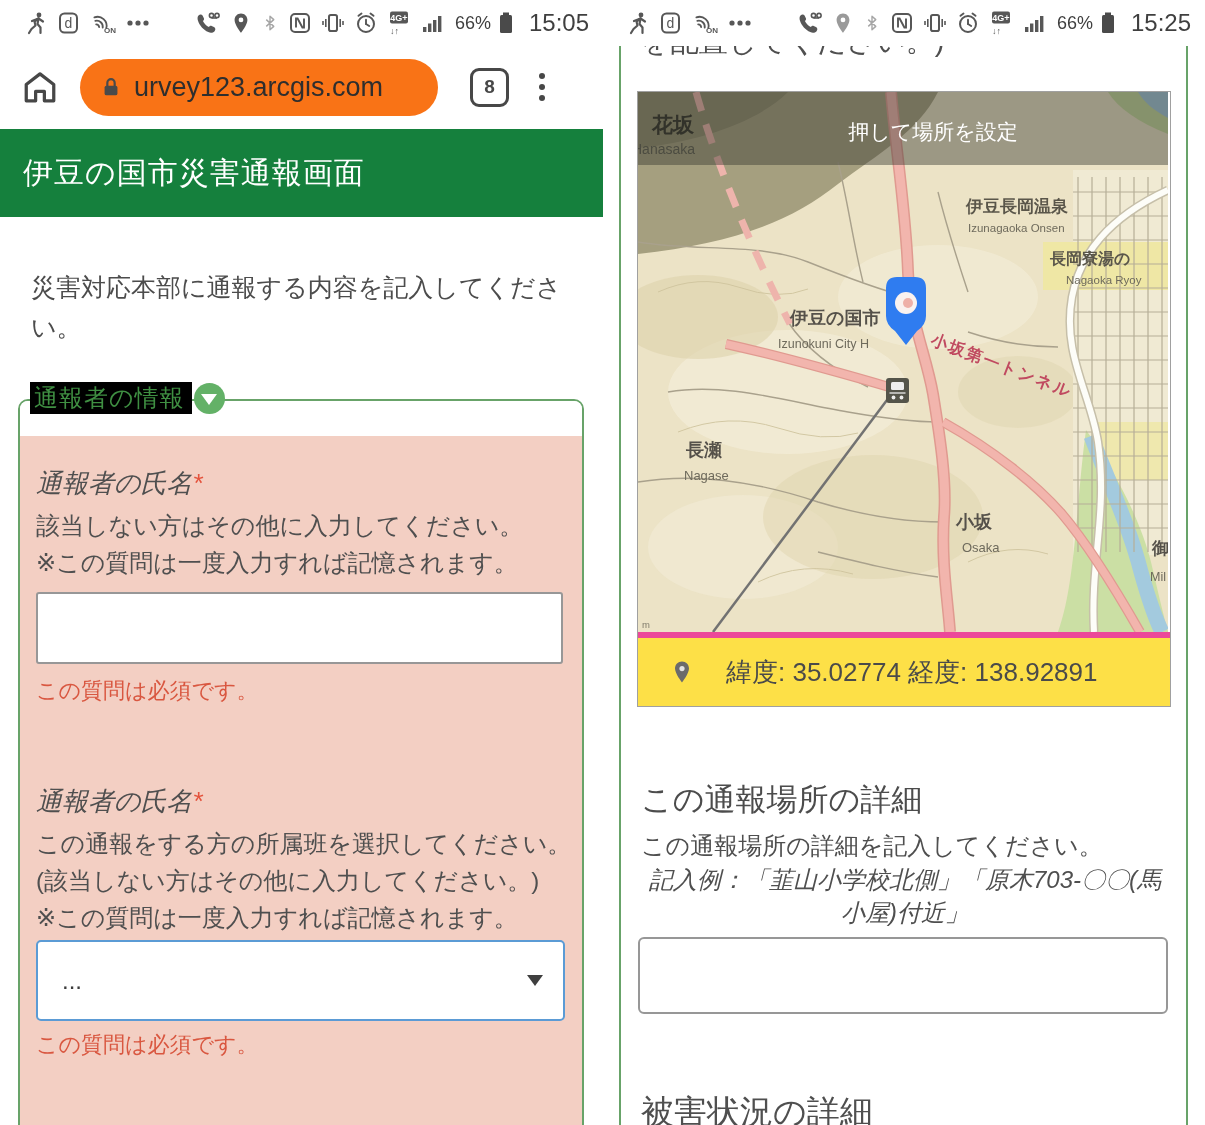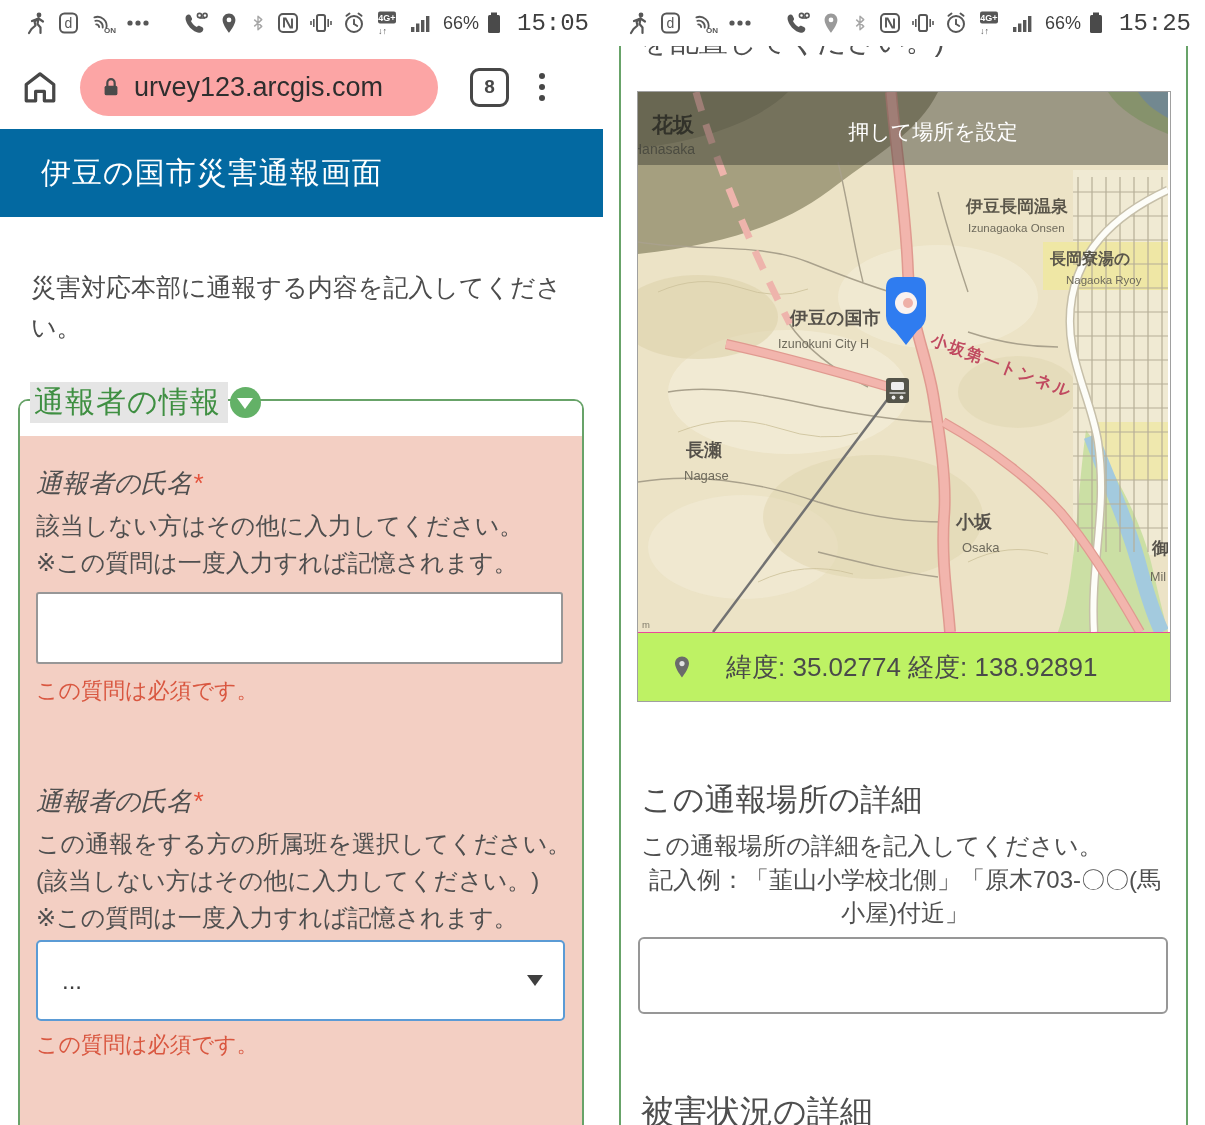--- a/index.html
+++ b/index.html
@@ -5,53 +5,53 @@
   html,body{margin:0;padding:0;background:#fff;}
   body{font-family:"Liberation Sans","DejaVu Sans",sans-serif;color:#4c4c4c;}
   #stage{position:relative;width:1205px;height:1125px;overflow:hidden;background:#fff;}
   
   .sb{position:absolute;top:0;height:46px;background:#fff;display:flex;align-items:center;z-index:10;}
   #sb-left{left:0;width:603px;padding-left:24px;box-sizing:border-box;}
   #sb-right{left:608px;width:597px;padding-left:18px;box-sizing:border-box;}
   .sb .ic{margin-right:9px;flex:0 0 auto;}
   .sb .push{margin-left:auto;}
   .sb .pct{font-size:18px;color:#3f3f3f;margin:0 5px 0 2px;}
-  .sb .time{font-size:24px;color:#3f3f3f;margin:0 14px 0 4px;font-family:Liberation Mono, monospace;}
+  .sb .time{font-size:24px;color:#3f3f3f;margin:0 14px 0 4px;}
   
   #chromebar{position:absolute;left:0;top:46px;width:603px;height:82px;background:#fff;display:flex;align-items:center;padding-left:20px;box-sizing:border-box;z-index:9;}
-  #urlpill{display:flex;align-items:center;background:#fca5a5;border-radius:29px;height:57px;width:358px;margin-left:20px;padding:0 20px;box-sizing:border-box;}
+  #urlpill{display:flex;align-items:center;background:#f97316;border-radius:29px;height:57px;width:358px;margin-left:20px;padding:0 20px;box-sizing:border-box;}
   #urlpill .url{font-size:27px;color:#2e2e2e;margin-left:12px;white-space:nowrap;overflow:hidden;}
   #tabbox{width:33px;height:33px;border:3px solid #474747;border-radius:9px;display:flex;align-items:center;justify-content:center;font-size:19px;font-weight:bold;color:#474747;margin-left:32px;}
   #menudots{margin-left:30px;display:flex;flex-direction:column;gap:5px;}
   #menudots i{width:6px;height:6px;border-radius:50%;background:#474747;}
   
-  #greenheader{position:absolute;left:0;top:129px;width:603px;height:88px;background:#0369a1;color:#fff;
-    font-size:30px;display:flex;align-items:center;padding-left:41px;box-sizing:border-box;letter-spacing:1px;z-index:5;}
+  #greenheader{position:absolute;left:0;top:129px;width:603px;height:88px;background:#15803d;color:#fff;
+    font-size:30px;display:flex;align-items:center;padding-left:23px;box-sizing:border-box;letter-spacing:1px;z-index:5;}
   #intro{position:absolute;left:31px;top:246px;width:552px;font-size:25px;line-height:1.6;color:#4c4c4c;z-index:5;margin-top:21px;}
   #fieldset{position:absolute;left:18px;top:399px;width:566px;height:760px;border:2px solid #68a369;border-radius:10px;overflow:hidden;z-index:1;box-sizing:border-box;}
   #fieldset .whitestrip{height:35px;background:#fff;}
   #fieldset .pink{background:#f3cfc3;height:725px;}
   #legend{position:absolute;left:30px;top:382px;display:flex;align-items:center;z-index:6;}
-  #legend .ltext{background:#e5e5e5;padding:0 7px 0 4px;font-size:30px;color:#3f8f42;letter-spacing:1px;}
+  #legend .ltext{background:#000000;padding:0 7px 0 4px;font-size:24px;color:#3f8f42;letter-spacing:1px;}
   #legend .lcircle{width:31px;height:31px;border-radius:50%;background:#63b167;display:flex;align-items:center;justify-content:center;margin-left:2px;}
   #legend .tri{width:0;height:0;border-left:8px solid transparent;border-right:8px solid transparent;border-top:11px solid #fff;margin-top:2px;}
   .qlabel{position:absolute;left:36px;font-size:26px;color:#4f4f4f;z-index:5;font-style:italic;}
   .qlabel .star{color:#e4533d;}
   .qdesc{position:absolute;left:36px;font-size:24px;color:#4f4f4f;z-index:5;white-space:nowrap;}
   .qerror{position:absolute;left:36px;font-size:22px;color:#d95740;z-index:5;}
   .tinput{position:absolute;background:#fff;border:2px solid #979797;border-radius:3px;box-sizing:border-box;z-index:5;font-size:24px;padding:6px 10px;color:#333;outline:none;}
   #selectbox{position:absolute;left:36px;top:940px;width:529px;height:81px;background:#fff;border:2px solid #5b9bd5;border-radius:5px;box-sizing:border-box;display:flex;align-items:center;z-index:5;}
   #selectbox .selval{font-size:24px;color:#3c3c3c;margin-left:24px;flex:1;}
   #selectbox .selarrow{width:0;height:0;border-left:8px solid transparent;border-right:8px solid transparent;border-top:11px solid #3f3f3f;margin-right:20px;}
   
   #rgroup{position:absolute;left:619px;top:-16px;width:569px;height:1160px;border-left:2px solid #68a369;border-right:2px solid #68a369;background:#fff;box-sizing:border-box;z-index:1;}
   #cliptext{position:absolute;left:640px;top:22px;font-size:29px;color:#4f4f4f;z-index:5;white-space:nowrap;}
   #mapblock{position:absolute;left:637px;top:91px;width:532px;z-index:5;border:1px solid #a0a0a0;box-sizing:content-box;}
   #mapblock svg{display:block;}
-  #coordbar{height:68px;background:#bef264;border-top:1px solid #ec4899;display:flex;align-items:center;}
+  #coordbar{height:68px;background:#fde047;border-top:6px solid #ec4899;display:flex;align-items:center;}
   #coordbar .cpin{margin-left:32px;}
   #coordbar .ctext{font-size:26px;color:#4a4a4a;margin-left:32px;}
   #loctitle{position:absolute;left:641px;top:779px;font-size:31px;color:#4c4c4c;z-index:5;}
   .rdesc{position:absolute;left:641px;font-size:24px;color:#4f4f4f;z-index:5;line-height:1.38;text-align:center;}
   #nexttitle{position:absolute;left:641px;top:1090px;font-size:33px;color:#4f4f4f;z-index:5;white-space:nowrap;}
   svg text{font-family:"Liberation Sans","DejaVu Sans",sans-serif;}
 </style>
 </head>
 <body>
 
@@ -295,21 +295,21 @@
       <svg class="cpin" width="24" height="26" viewBox="0 0 24 24">
           <path d="M12 1.5 C8 1.5 5 4.6 5 8.6 c0 5.2 7 13.9 7 13.9 s7 -8.7 7 -13.9 c0 -4 -3 -7.1 -7 -7.1 Z" fill="#6b6b6b"></path>
           <circle cx="12" cy="8.6" r="2.6" fill="#e3e3e3"></circle>
         </svg>
       <span class="ctext">緯度: 35.02774  経度: 138.92891</span>
     </div>
   </div>
 
   <div id="loctitle">この通報場所の詳細</div>
   <div class="rdesc" style="top:829px;white-space:nowrap;">この通報場所の詳細を記入してください。</div>
-  <div class="rdesc" style="top:863px;width:528px;">記入例：「韮山小学校北側」「原木703-〇〇(馬小屋)付近」</div>
+  <div class="rdesc" style="top:863px;width:528px;font-style:italic;">記入例：「韮山小学校北側」「原木703-〇〇(馬小屋)付近」</div>
   <input class="tinput" style="left: 638px; top: 937px; width: 530px; height: 77px; border-radius: 6px;" value="">
 
   <div id="nexttitle">被害状況の詳細</div>
 
   <div id="sb-right" class="sb">
     <svg class="ic" width="24" height="24" viewBox="0 0 24 24">
         <circle cx="15" cy="4" r="2.4" fill="#575757"></circle>
         <g stroke="#575757" stroke-width="2.2" fill="none" stroke-linecap="round" stroke-linejoin="round">
           <path d="M14.5 7.5 L10.5 10.5 L11.5 14.5 L7.5 18 L5 22"></path>
           <path d="M14.5 7.5 L13.5 13 L16.5 16.5 L16.5 22"></path>

